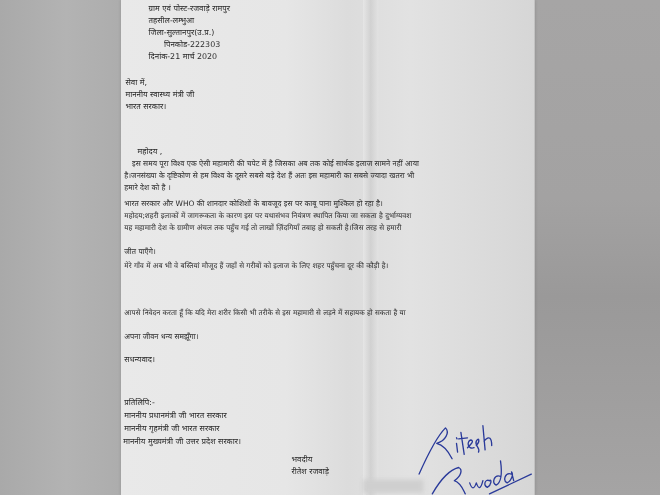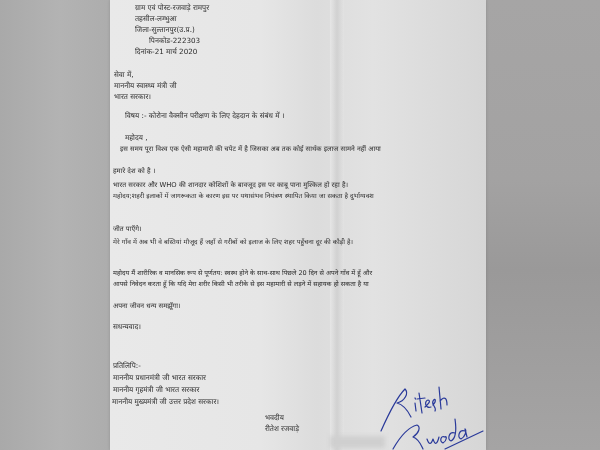--- a/index.html
+++ b/index.html
@@ -68,33 +68,33 @@
   <div class="txt addr" style="top:3px;">ग्राम एवं पोस्ट-रजवाड़े रामपुर</div>
   <div class="txt addr" style="top:14px;">तहसील-लम्भुआ</div>
   <div class="txt addr" style="top:25px;">जिला-सुल्तानपुर(उ.प्र.)</div>
   <div class="txt addr" style="top:36px;margin-left:14px;">पिनकोड-222303</div>
   <div class="txt addr" style="top:47px;">दिनांक-21 मार्च 2020</div>
 
   <div class="txt" style="left:4px; top:70px;">सेवा में,</div>
   <div class="txt" style="left:4px; top:81px;">माननीय स्वास्थ्य मंत्री जी</div>
   <div class="txt" style="left:4px; top:92px;">भारत सरकार।</div>
 
-  <div class="txt" style="left:15px; top:111px;">विषय :- कोरोना वैक्सीन परीक्षण के लिए देहदान के संबंध में ।</div>
 
   <div class="txt" style="left:15px; top:133px;">महोदय ,</div>
 
   <div class="txt" style="left:10px; top:144px; font-size:6.8px;text-align:center;">  इस समय पूरा विश्व एक ऐसी महामारी की चपेट में है जिसका अब तक कोई सार्थक इलाज सामने नहीं आया</div>
+  <div class="txt" style="left:3px; top:155px; font-size:6.8px;">है।जनसंख्या के दृष्टिकोण से हम विश्व के दूसरे सबसे बड़े देश हैं अतः इस महामारी का सबसे ज्यादा खतरा भी</div>
   <div class="txt" style="left:3px; top:166px; font-size:6.8px;">हमारे देश को है ।</div>
 
   <div class="txt" style="left:3px; top:180px; font-size:6.8px;">भारत सरकार और WHO की शानदार कोशिशों के बावजूद इस पर काबू पाना मुश्किल हो रहा है।</div>
   <div class="txt" style="left:3px; top:191px; font-size:6.6px;">महोदय;शहरी इलाकों में जागरूकता के कारण इस पर यथासंभव नियंत्रण स्थापित किया जा सकता है दुर्भाग्यवश</div>
+  <div class="txt" style="left:3px; top:202px; font-size:6.6px;">यह महामारी देश के ग्रामीण अंचल  तक पहुँच गई तो लाखों ज़िंदगियाँ तबाह हो सकती है।जिस तरह से हमारी</div>
   <div class="txt" style="left:3px; top:224px; font-size:6.8px;">जीत पाएँगे।</div>
   <div class="txt" style="left:3px; top:237px; font-size:6.6px;">मेरे गाँव में अब भी वे बस्तियां मौजूद हैं जहाँ से गरीबों को इलाज के लिए शहर पहुँचना दूर की कौड़ी है।</div>
 
-  <div class="txt" style="left:3px; top:268px; font-size:6.5px;">महोदय मैं शारीरिक व मानसिक रूप से पूर्णतय: स्वस्थ होने के साथ-साथ पिछले 20 दिन से अपने गाँव में हूँ और</div>
   <div class="txt" style="left:3px; top:279px; font-size:6.5px;">आपसे निवेदन करता हूँ कि यदि मेरा शरीर किसी भी तरीके से इस महामारी से लड़ने में सहायक हो सकता है या</div>
   <div class="txt" style="left:3px; top:301px; font-size:6.8px;">अपना जीवन धन्य समझूँगा।</div>
 
   <div class="txt" style="left:3px; top:322px;">सधन्यवाद।</div>
 
   <div class="txt" style="left:3px; top:361px;">प्रतिलिपि:-</div>
   <div class="txt" style="left:3px; top:373px;">माननीय प्रधानमंत्री जी भारत सरकार</div>
   <div class="txt" style="left:3px; top:385px;">माननीय गृहमंत्री जी भारत सरकार</div>
   <div class="txt" style="left:2px; top:397px;">माननीय मुख्यमंत्री जी उत्तर प्रदेश सरकार।</div>
 

